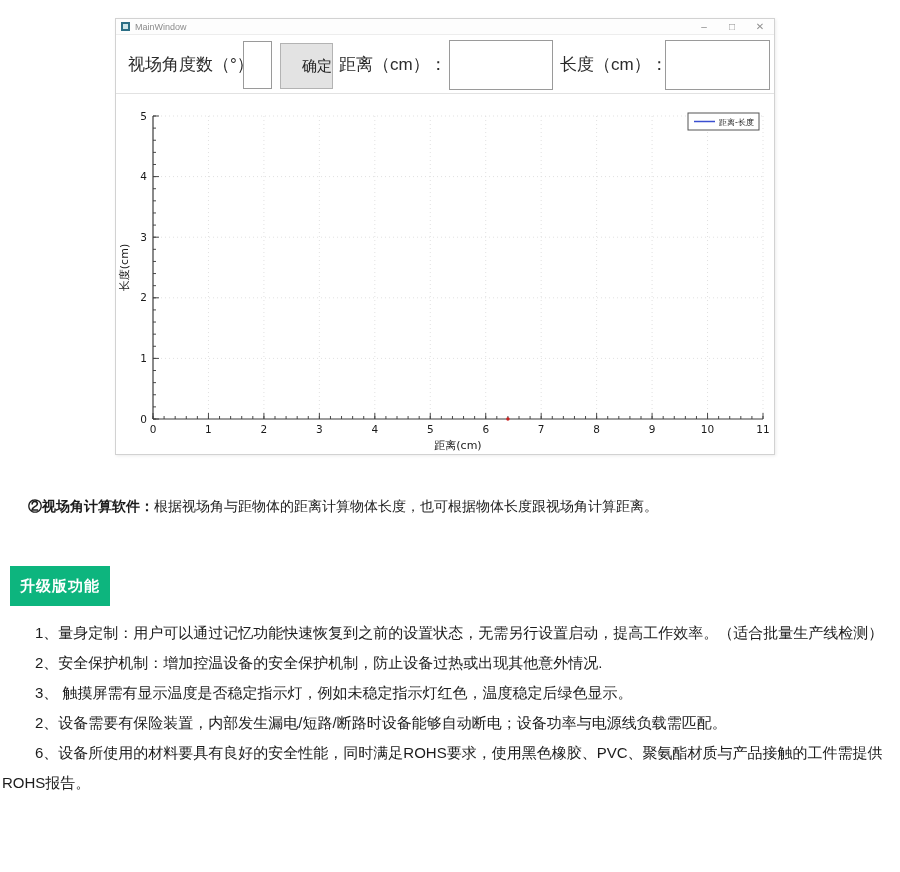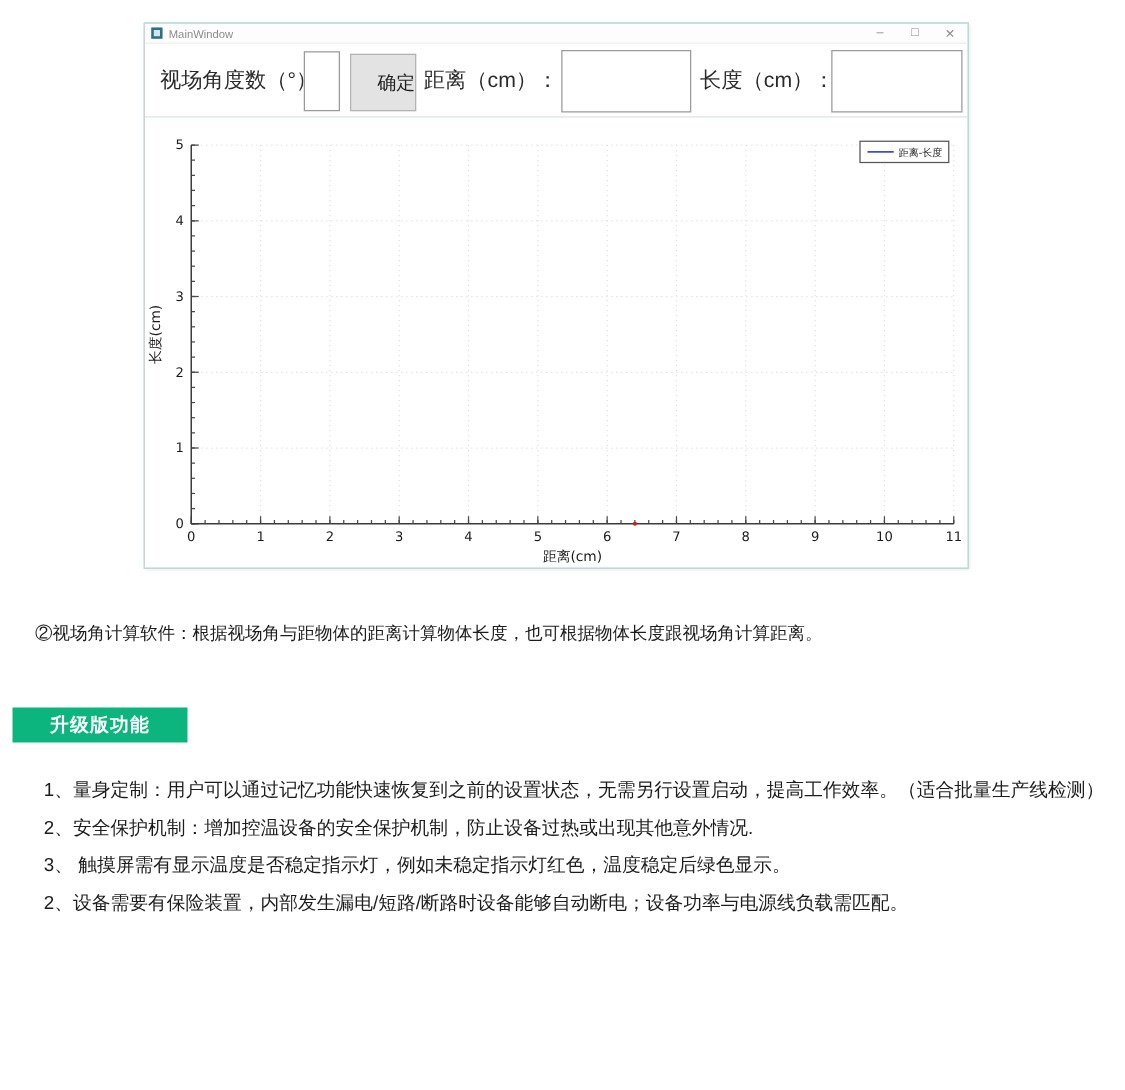--- a/index.html
+++ b/index.html
@@ -29,25 +29,25 @@
                      background: #e3e3e3; border: 1px solid #b3b3b3; font-size: 15px; color: #1f1f1f;
                      font-family: "Liberation Sans", sans-serif; cursor: pointer; text-align: right; }
 
   
   .chart { position: absolute; left: 0; top: 75px; width: 658px; height: 360px; background: #fff; }
   .chart svg { display: block; font-family: "DejaVu Sans", sans-serif; }
 
   
   .desc { position: absolute; left: 28px; top: 496px; width: 866px;
           font-size: 14px; color: #1c1c1c; line-height: 20px; }
-  .desc b { font-weight: normal; }
-
-  
-  .badge { position: absolute; left: 10px; top: 566px; height: 28px;
-           padding: 0 30px; display: inline-flex; align-items: center;
+  .desc b { font-weight: bold; }
+
+  
+  .badge { position: absolute; left: 10px; top: 566px; height: 40px;
+           padding: 0 10px; display: inline-flex; align-items: center;
            color: #fff; font-size: 15px; font-weight: bold; letter-spacing: 1px; }
 
   
   .list { position: absolute; left: 2px; top: 618px; width: 896px;
           font-size: 15px; color: #1c1c1c; }
   .list p { margin: 0; line-height: 30px; text-indent: 33px; }
 </style>
 </head>
 <body>
 
@@ -234,15 +234,16 @@
 
   <p class="desc"><b>②视场角计算软件：</b><span>根据视场角与距物体的距离计算物体长度，也可根据物体长度跟视场角计算距离。</span></p>
 
   <div class="badge" style="background: rgb(13, 181, 126);">升级版功能</div>
 
   <div class="list">
     <p>1、量身定制：用户可以通过记忆功能快速恢复到之前的设置状态，无需另行设置启动，提高工作效率。（适合批量生产线检测）</p>
     <p>2、安全保护机制：增加控温设备的安全保护机制，防止设备过热或出现其他意外情况.</p>
     <p>3、 触摸屏需有显示温度是否稳定指示灯，例如未稳定指示灯红色，温度稳定后绿色显示。</p>
     <p>2、设备需要有保险装置，内部发生漏电/短路/断路时设备能够自动断电；设备功率与电源线负载需匹配。</p>
+    <p>6、设备所使用的材料要具有良好的安全性能，同时满足ROHS要求，使用黑色橡胶、PVC、聚氨酯材质与产品接触的工件需提供ROHS报告。</p>
   </div>
 
 </div>
 
 </body></html>

